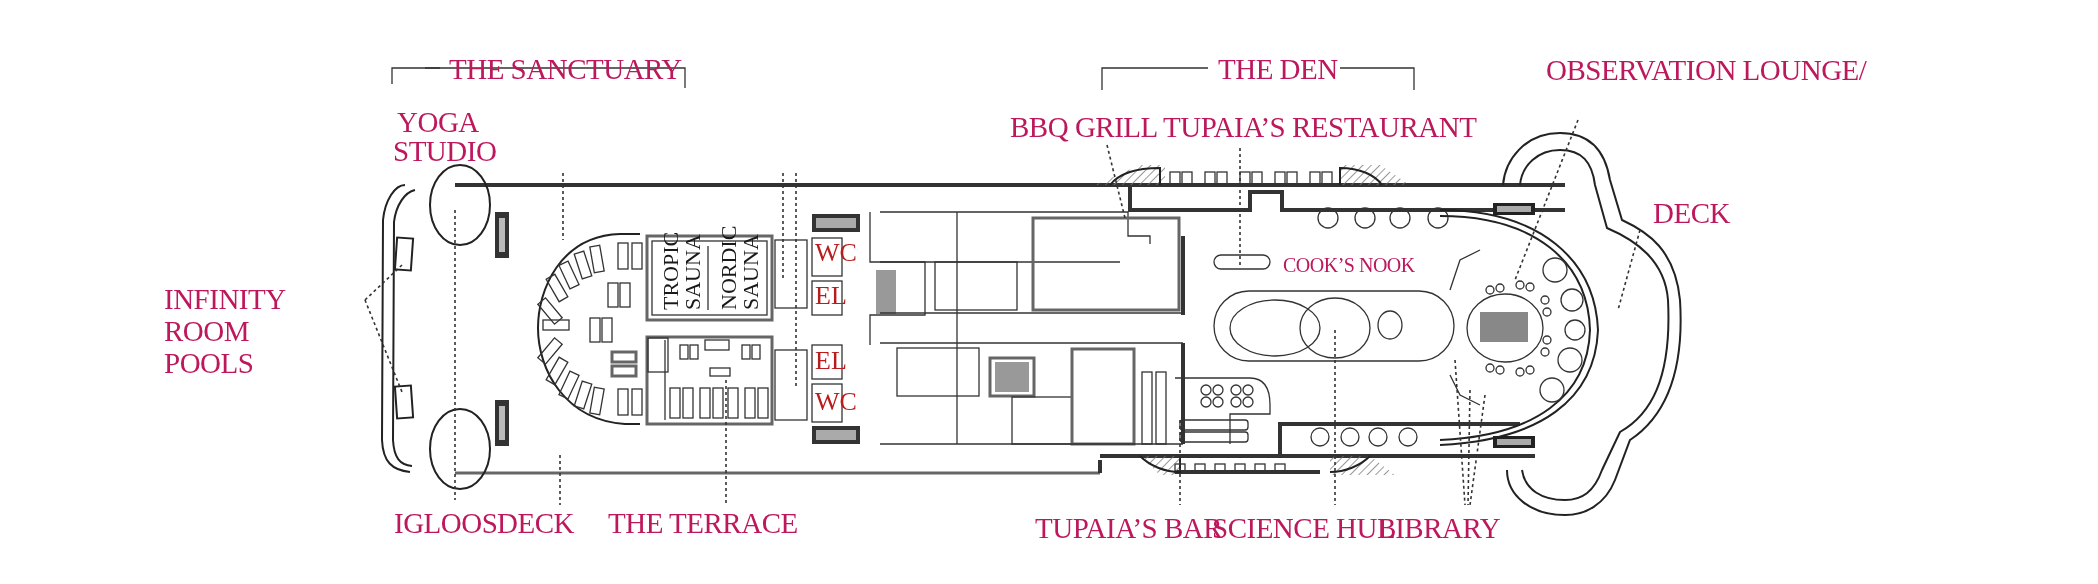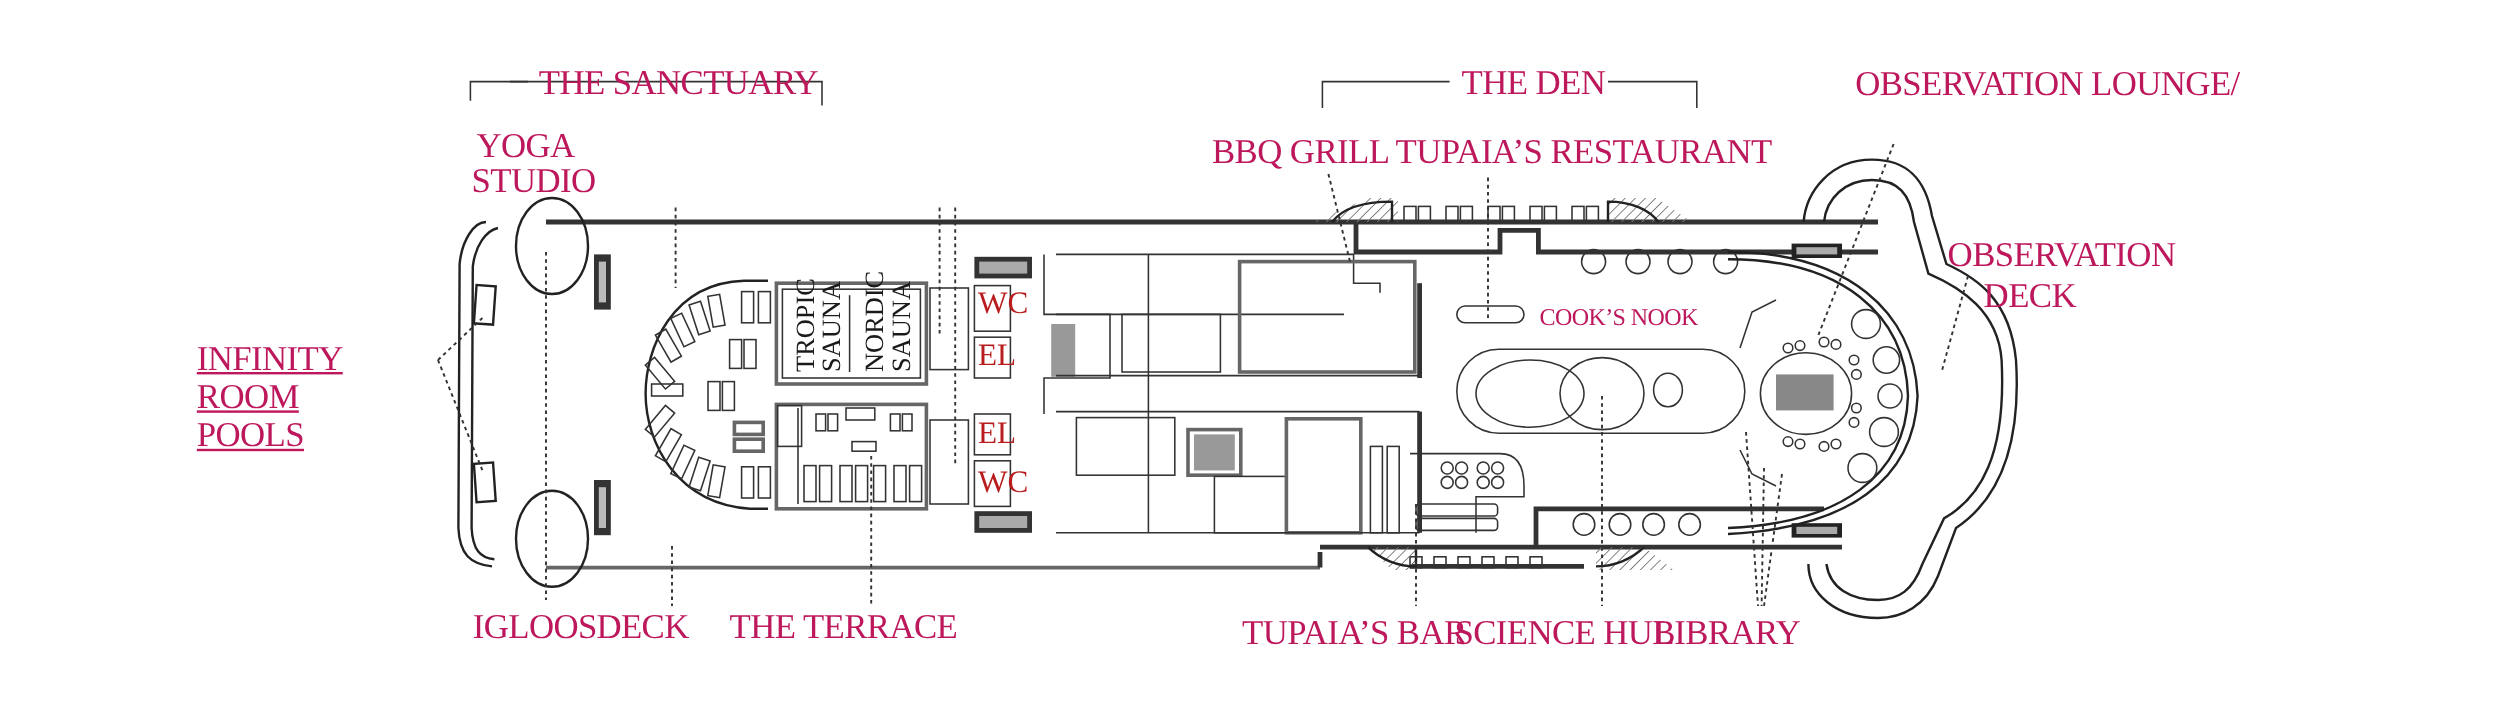--- a/index.html
+++ b/index.html
@@ -294,24 +294,23 @@
   <div>STUDIO</div>
 </div>
 <div class="lbl" style="left:661px; top:108px; line-height:29px; text-align:center;">
 </div>
 <div class="lbl" style="left:1010px; top:112px;">BBQ GRILL</div>
 <div class="lbl" style="left:1163px; top:112px;">TUPAIA’S RESTAURANT</div>
 <div class="lbl" style="left:1510px; top:56px; line-height:29px;margin-left:36px;">
   <div>OBSERVATION LOUNGE/</div>
 </div>
 <div class="lbl" style="left:1623px; top:196px; line-height:34px;">
-  <div>OBSERVATION</div>
   <div style="padding-left:30px;">DECK</div>
 </div>
-<div class="lbl" style="left:164px; top:283px; line-height:32px;text-decoration:underline;">
+<div class="lbl" style="left:164px; top:283px; line-height:32px;">
   <div>INFINITY</div>
   <div>ROOM</div>
   <div>POOLS</div>
 </div>
 <div class="lbl" style="left:1283px; top:250px; font-size:20px;">COOK’S NOOK</div>
 
 <div class="lbl" style="left:394px; top:508px;">IGLOOS</div>
 <div class="lbl" style="left:497px; top:508px;">DECK</div>
 <div class="lbl" style="left:608px; top:508px;">THE TERRACE</div>
 <div class="lbl" style="left:1035px; top:513px;">TUPAIA’S BAR</div>

